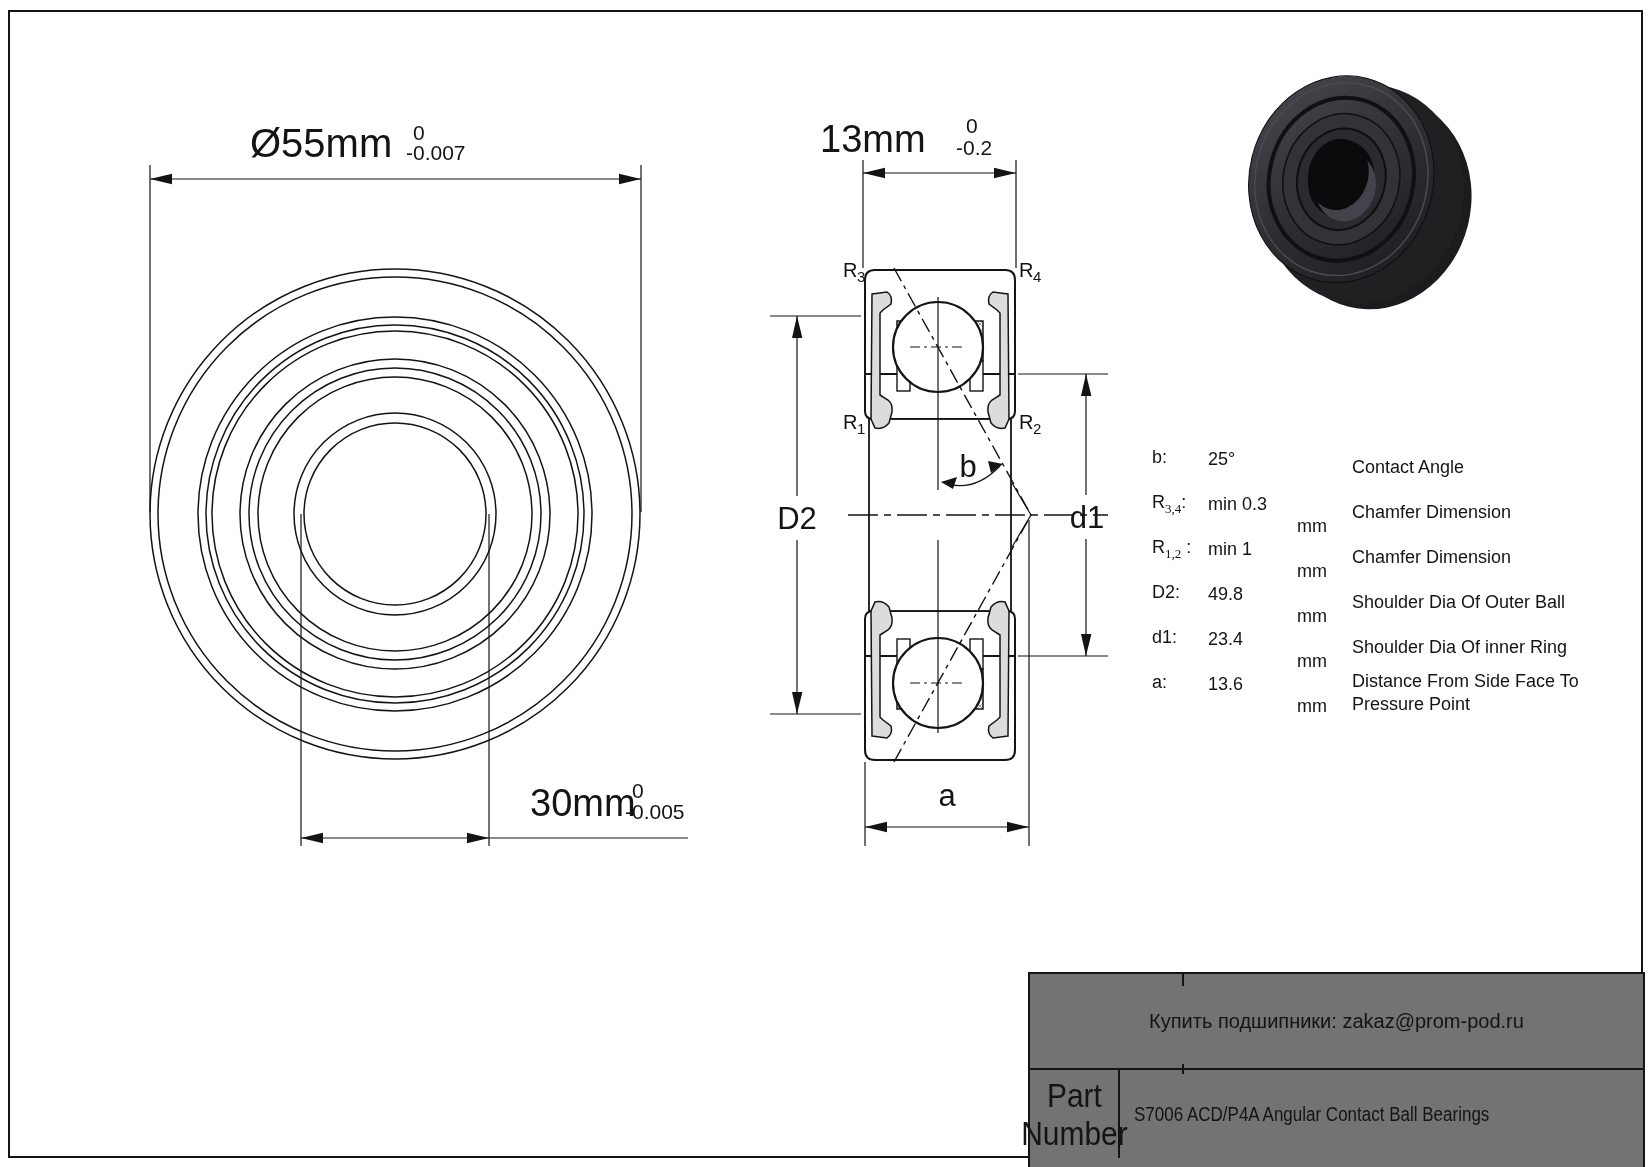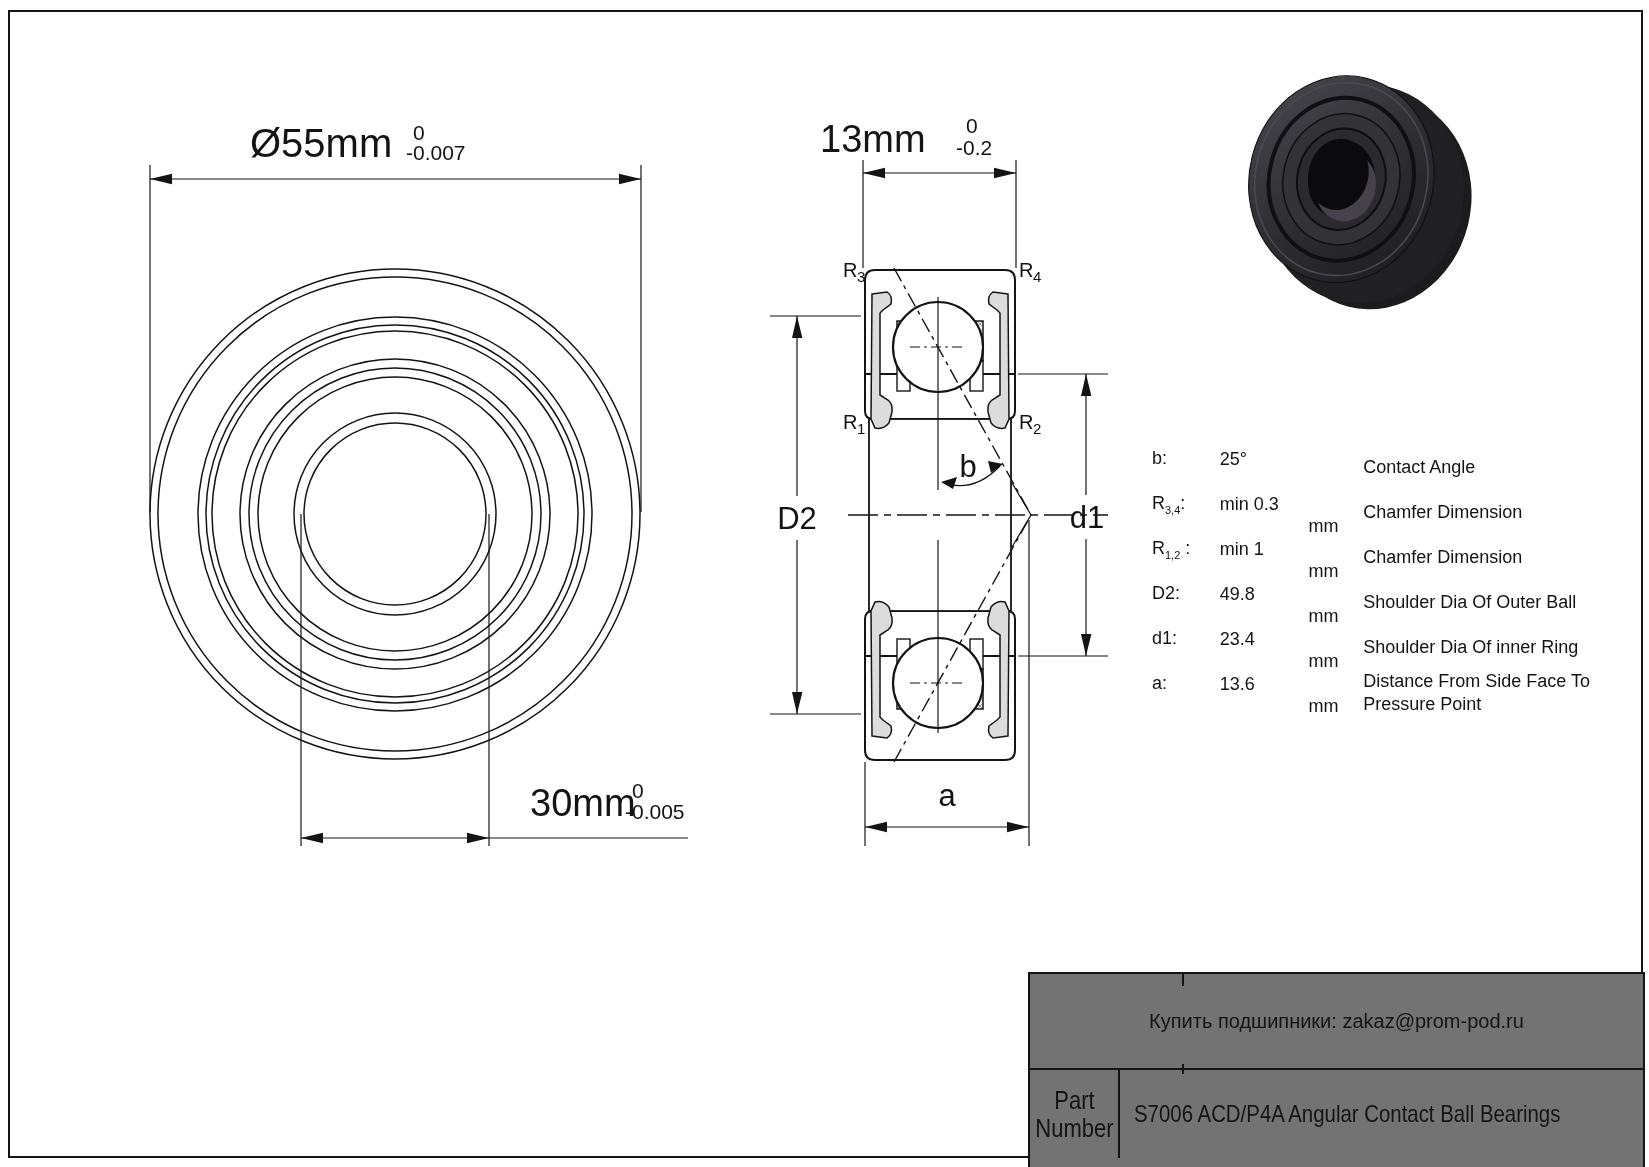--- a/index.html
+++ b/index.html
@@ -22,36 +22,36 @@
   .adash{stroke:#141414;stroke-width:1.4;fill:none;stroke-dasharray:15 5 4 5;}
   .bdash{stroke:#141414;stroke-width:1.2;fill:none;stroke-dasharray:10 4 3 4;}
 
   .page-border{position:absolute;left:8px;top:10px;width:1635px;height:1148px;
                border:2px solid #141414;box-sizing:border-box;}
 
   
   .spec{position:absolute;left:1152px;top:437px;width:480px;font-size:18px;}
   .spec-row{display:flex;height:45px;align-items:center;}
   .spec-label{width:56px;}
-  .spec-label sub{font-size:11px;}
-  .spec-value{width:89px;margin-left:12px;}
+  .spec-label sub{font-size:13px;font-family:Liberation Serif, serif;}
+  .spec-value{width:89px;}
   .spec-unit{width:55px;margin-top:43px;}
   .spec-desc{width:270px;line-height:23px;margin-top:16px;}
 
   
   .tblock{position:absolute;left:1028px;top:972px;width:617px;height:212px;
           border:2px solid #141414;box-sizing:border-box;background:#737373;}
   .tb-contact{height:96px;border-bottom:2px solid #141414;box-sizing:border-box;
               display:flex;align-items:center;justify-content:center;font-size:20px;}
   .tb-row{display:flex;height:88px;}
   .tb-partlab{width:90px;border-right:2px solid #141414;box-sizing:border-box;
               display:flex;align-items:center;justify-content:center;text-align:center;
-              font-size:25px;line-height:1.12;}
+              font-size:34px;line-height:1.12;}
   .tb-partlab span{display:inline-block;transform:scaleX(.88);}
-  .tb-partnum{flex:1;display:flex;align-items:center;padding-left:14px;font-size:24px;}
+  .tb-partnum{flex:1;display:flex;align-items:center;padding-left:14px;font-size:20px;}
   .tb-partnum span{display:inline-block;transform:scaleX(.85);transform-origin:left center;white-space:nowrap;}
   .tick{position:absolute;width:2px;background:#141414;}
 </style>
 </head>
 <body>
 
 <div class="canvas">
 
 <svg width="1649" height="1167" viewBox="0 0 1649 1167">
   <defs>

